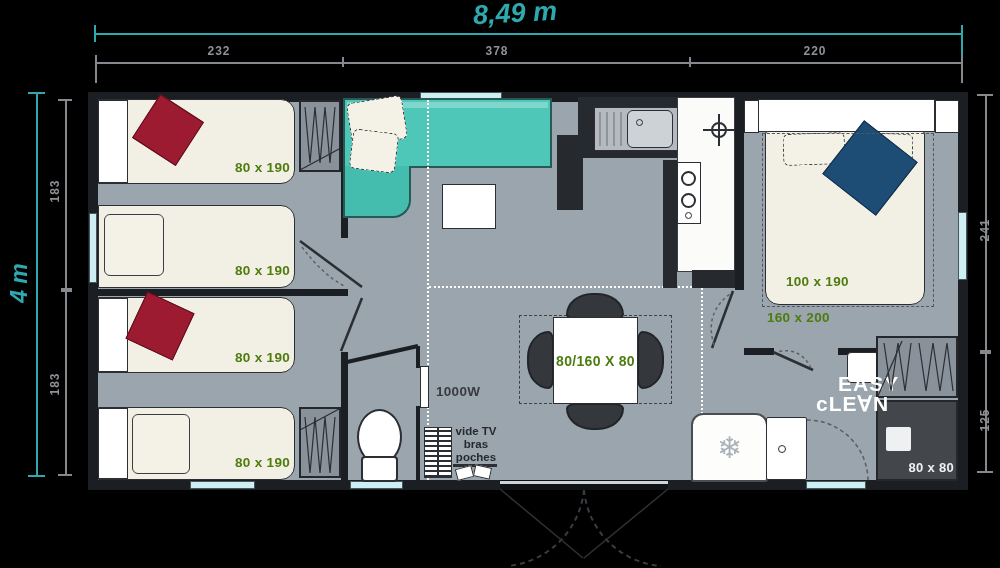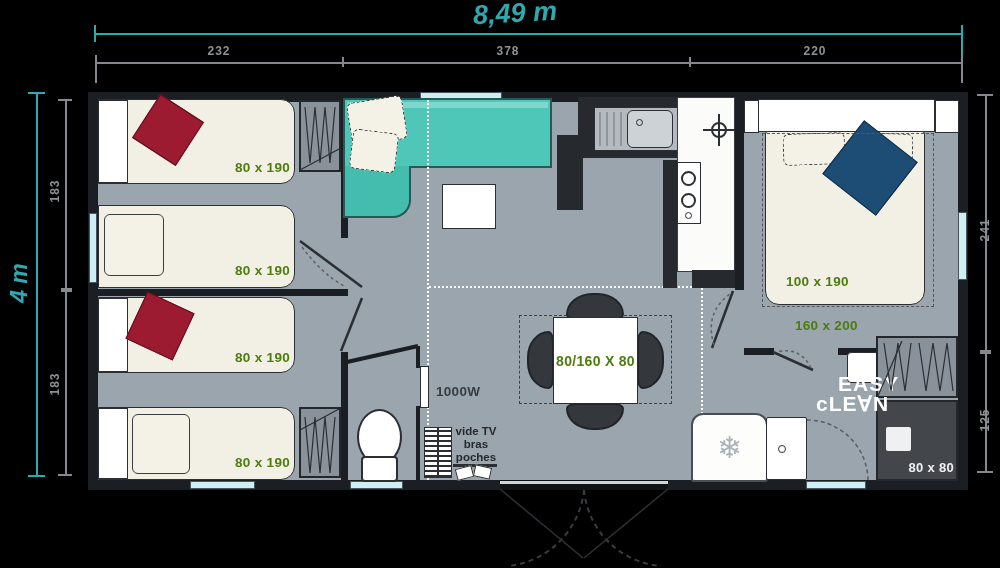--- a/index.html
+++ b/index.html
@@ -30,21 +30,21 @@
 
 <div id="stage">
 
   <div class="a" style="left:425px;top:-2px;width:180px;height:32px;text-align:center;
               font:italic 700 27px 'Liberation Sans',sans-serif;color:#2fa9b0;transform:rotate(-3deg);">8,49 m</div>
   <div class="a tealline" style="left:95px;top:33px;width:868px;height:2px;"></div>
   <div class="a tealline" style="left:94px;top:25px;width:2px;height:17px;"></div>
   <div class="a tealline" style="left:961px;top:25px;width:2px;height:57px;"></div>
 
   <div class="a dim" style="left:149px;top:44px;width:140px;">232</div>
-  <div class="a dim" style="left:438px;top:44px;width:140px;">378</div>
+  <div class="a dim" style="left:427px;top:44px;width:140px;">378</div>
   <div class="a dim" style="left:745px;top:44px;width:140px;">220</div>
   <div class="a grayline" style="left:95px;top:62px;width:868px;height:2px;"></div>
   <div class="a grayline" style="left:95px;top:55px;width:2px;height:28px;"></div>
   <div class="a grayline" style="left:342px;top:57px;width:2px;height:10px;"></div>
   <div class="a grayline" style="left:689px;top:57px;width:2px;height:10px;"></div>
   <div class="a grayline" style="left:961px;top:55px;width:2px;height:28px;"></div>
 
   <div class="a rot" style="left:-14px;top:268px;width:70px;height:30px;text-align:center;
               font:italic 700 23px 'Liberation Sans',sans-serif;color:#2fa9b0;">4 m</div>
   <div class="a tealline" style="left:36px;top:93px;width:2px;height:384px;"></div>
@@ -163,21 +163,21 @@
 
   <div class="a hb" style="left:744px;top:100px;width:15px;height:33px;"></div>
   <div class="a hb" style="left:758px;top:99px;width:177px;height:33px;"></div>
   <div class="a hb" style="left:935px;top:100px;width:24px;height:33px;"></div>
   <div class="a" style="left:765px;top:131px;width:160px;height:174px;background:#f2efe4;border:1.5px solid #2b2e32;border-radius:3px 3px 14px 14px;"></div>
   <div class="a pwhite" style="left:783px;top:133px;width:62px;height:32px;border-style:dashed;transform:rotate(-2deg);"></div>
   <div class="a pwhite" style="left:851px;top:133px;width:62px;height:32px;border-style:dashed;transform:rotate(2deg);"></div>
   <div class="a" style="left:836px;top:134px;width:68px;height:68px;background:#1d4c74;border:1px solid #14304a;transform:rotate(38deg);"></div>
   <div class="a" style="left:762px;top:133px;width:172px;height:174px;border:1.5px dashed #53575c;"></div>
   <div class="a lbl" style="left:786px;top:274px;width:80px;">100 x 190</div>
-  <div class="a lbl" style="left:767px;top:318px;width:80px;margin-left:28px;">160 x 200</div>
+  <div class="a lbl" style="left:767px;top:310px;width:80px;">160 x 200</div>
 
   <div class="a" style="left:847px;top:352px;width:32px;height:31px;background:#fff;border:1.5px solid #2b2e32;border-radius:4px;"></div>
   <div class="a ward" style="left:876px;top:336px;width:82px;height:62px;"></div>
   <div class="a" style="left:876px;top:400px;width:82px;height:81px;background:#43474c;border:2px solid #24272b;"></div>
   <div class="a" style="left:886px;top:427px;width:25px;height:24px;background:#eef0f1;border-radius:2px;"></div>
   <div class="a lblw" style="left:884px;top:460px;width:70px;text-align:right;">80 x 80</div>
 
   <div class="a" style="left:691px;top:413px;width:77px;height:69px;background:#fdfdfc;border:2px solid #4a4e52;border-radius:12px 12px 3px 3px;
               display:flex;align-items:center;justify-content:center;">
     <span style="font-size:30px;color:#a9b1b9;">❄</span>

